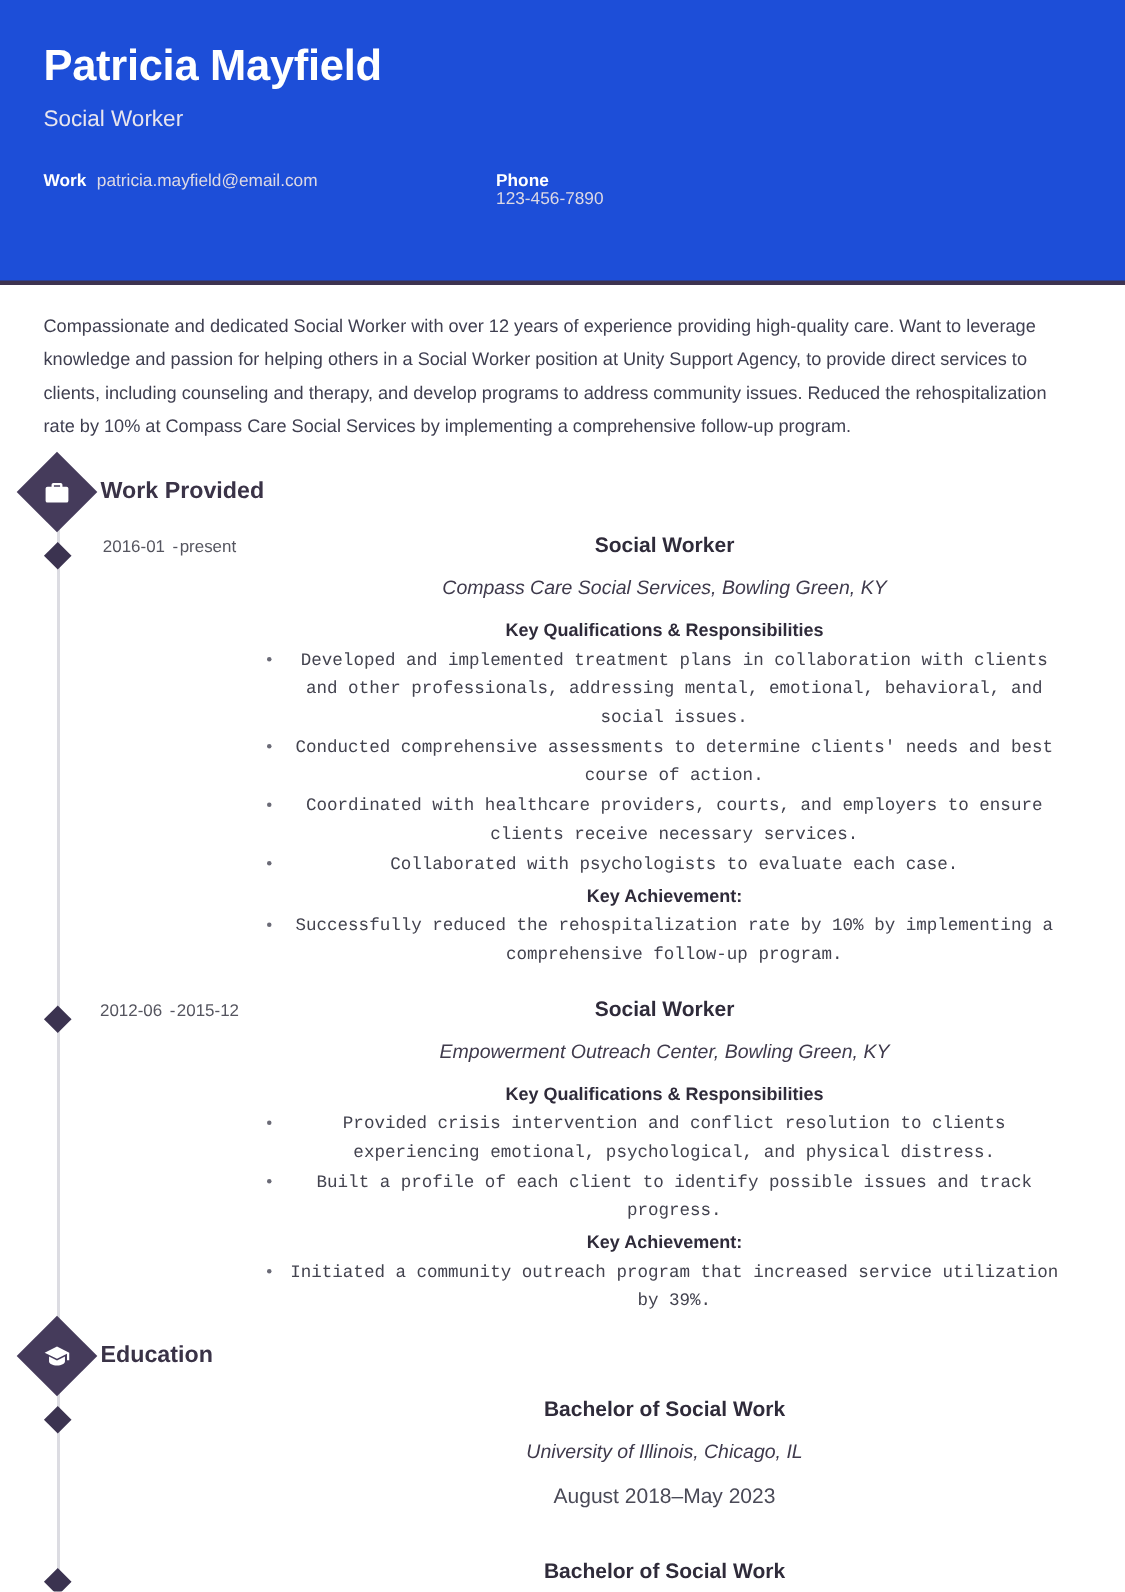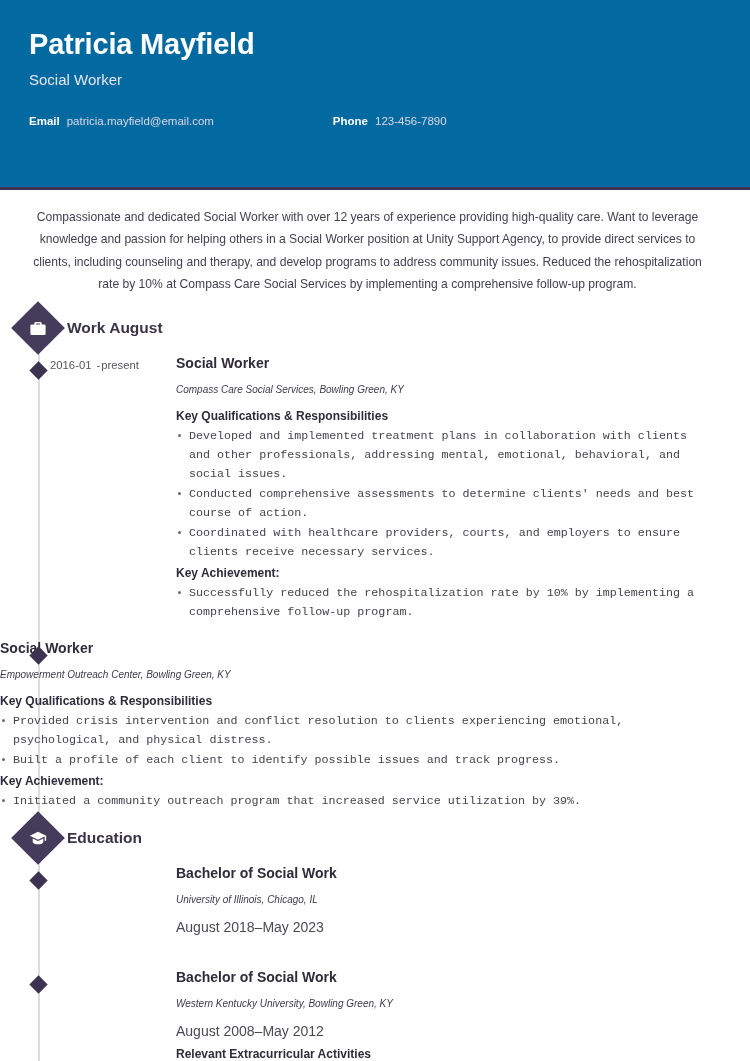--- a/index.html
+++ b/index.html
@@ -10,21 +10,21 @@
     background: #ffffff;
     font-family: "Liberation Sans", sans-serif;
     color: #3d3d4e;
     overflow: hidden;
   }
 
   .resume { position: relative; width: 750px; }
 
   
   .header {
-    background: #0369a1;
+    background: #1d4ed8;
     padding: 28px 29px 26px 29px;
     border-bottom: 3px solid #3d3350;
     height: 190px;
   }
   .name {
     color: #ffffff;
     font-size: 29px;
     font-weight: bold;
     letter-spacing: -0.2px;
     line-height: 1.15;
@@ -36,36 +36,36 @@
     font-weight: normal;
     margin-bottom: 27px;
   }
   .contact-row {
     display: flex;
     align-items: baseline;
     margin-bottom: 13px;
     font-size: 11.5px;
   }
   .contact-item { display: flex; align-items: baseline; }
-  .contact-item.phone-pos { margin-left: 119px; }
+  .contact-item.phone-pos { margin-left: 119px; flex-direction: column; }
   .contact-label {
     color: #ffffff;
     font-weight: bold;
     margin-right: 7px;
     white-space: nowrap;
   }
   .contact-value { color: #ddd9e4; white-space: nowrap; }
 
   
   .summary {
     padding: 16px 44px 10px 29px;
     font-size: 12.1px;
     line-height: 1.85;
     color: #3f3f50;
-    text-align: center;
+    text-align: left;
   }
 
   
   .section { position: relative; }
   .section-head {
     display: flex;
     align-items: center;
     padding-left: 19px;
     margin-top: 4px;
     margin-bottom: 2px;
@@ -98,20 +98,21 @@
     top: 0;
     bottom: -14px;
     width: 1.5px;
     background: #dcdce2;
   }
   .entry {
     position: relative;
     display: flex;
     padding-left: 0;
     margin-bottom: 4px;
+    text-align: center;
   }
   .entry::before {
     content: "";
     position: absolute;
     left: 32px;
     top: 9px;
     width: 13px; height: 13px;
     background: #3b3350;
     transform: rotate(45deg);
     z-index: 2;
@@ -129,21 +130,21 @@
   .entry-body { flex: 1; padding-right: 40px; }
   .entry-body.no-date { margin-left: 176px; }
 
   .entry-role {
     font-size: 14px;
     font-weight: bold;
     color: #2f2b3a;
     margin-bottom: 13px;
   }
   .entry-org {
-    font-size: 10px;
+    font-size: 13px;
     font-style: italic;
     color: #3f3a4c;
     margin-bottom: 14px;
   }
   .entry-meta {
     font-size: 14px;
     color: #4a4a57;
     margin-bottom: 8px;
   }
   .sub-head {
@@ -182,68 +183,72 @@
 <body>
 
 <div class="resume">
 
   <div class="header">
     <div class="name">Patricia Mayfield</div>
     <div class="job-title">Social Worker</div>
 
     <div class="contact-row">
       <div class="contact-item">
-        <span class="contact-label">Email</span>
+        <span class="contact-label">Work</span>
         <span class="contact-value">patricia.mayfield@email.com</span>
       </div>
       <div class="contact-item phone-pos">
         <span class="contact-label">Phone</span>
         <span class="contact-value">123-456-7890</span>
       </div>
     </div>
 
   </div>
 
   <div class="summary">Compassionate and dedicated Social Worker with over 12 years of experience providing high-quality care. Want to leverage knowledge and passion for helping others in a Social Worker position at Unity Support Agency, to provide direct services to clients, including counseling and therapy, and develop programs to address community issues. Reduced the rehospitalization rate by 10% at Compass Care Social Services by implementing a comprehensive follow-up program.</div>
 
   <div class="section">
     <div class="section-head">
       <span class="diamond-badge">
         <svg width="19" height="19" viewBox="0 0 24 24" fill="#ffffff">
           <path d="M9 3.5h6a1.6 1.6 0 0 1 1.6 1.6V6.6H20A1.6 1.6 0 0 1 21.6 8.2v10.2A1.6 1.6 0 0 1 20 20H4a1.6 1.6 0 0 1-1.6-1.6V8.2A1.6 1.6 0 0 1 4 6.6h3.4V5.1A1.6 1.6 0 0 1 9 3.5zm.4 3.1h5.2V5.4H9.4v1.2zM5.4 10.8h13.2v1.9H5.4v-1.9zm0 3.6h13.2V17H5.4v-2.6z"></path>
         </svg>
       </span>
-      <span class="section-title">Work August</span>
+      <span class="section-title">Work Provided</span>
     </div>
 
     <div class="timeline">
 
       <div class="entry">
         <div class="entry-date">
           <span>2016-01</span><span class="dash">-</span><span>present</span>
         </div>
         <div class="entry-body">
           <div class="entry-role">Social Worker</div>
           <div class="entry-org">Compass Care Social Services, Bowling Green, KY</div>
           <div class="sub-head">Key Qualifications &amp; Responsibilities</div>
           <ul class="bullets">
             <li>Developed and implemented treatment plans in collaboration with clients and other professionals, addressing mental, emotional, behavioral, and social issues.</li>
             <li>Conducted comprehensive assessments to determine clients' needs and best course of action.</li>
             <li>Coordinated with healthcare providers, courts, and employers to ensure clients receive necessary services.</li>
+            <li>Collaborated with psychologists to evaluate each case.</li>
           </ul>
           <div class="sub-head">Key Achievement:</div>
           <ul class="bullets">
             <li>Successfully reduced the rehospitalization rate by 10% by implementing a comprehensive follow-up program.</li>
           </ul>
         </div>
       </div>
 
       <div class="gap-sm"></div>
 
       <div class="entry">
+        <div class="entry-date">
+          <span>2012-06</span><span class="dash">-</span><span>2015-12</span>
+        </div>
         <div class="entry-body">
           <div class="entry-role">Social Worker</div>
           <div class="entry-org">Empowerment Outreach Center, Bowling Green, KY</div>
           <div class="sub-head">Key Qualifications &amp; Responsibilities</div>
           <ul class="bullets">
             <li>Provided crisis intervention and conflict resolution to clients experiencing emotional, psychological, and physical distress.</li>
             <li>Built a profile of each client to identify possible issues and track progress.</li>
           </ul>
           <div class="sub-head">Key Achievement:</div>
           <ul class="bullets">

